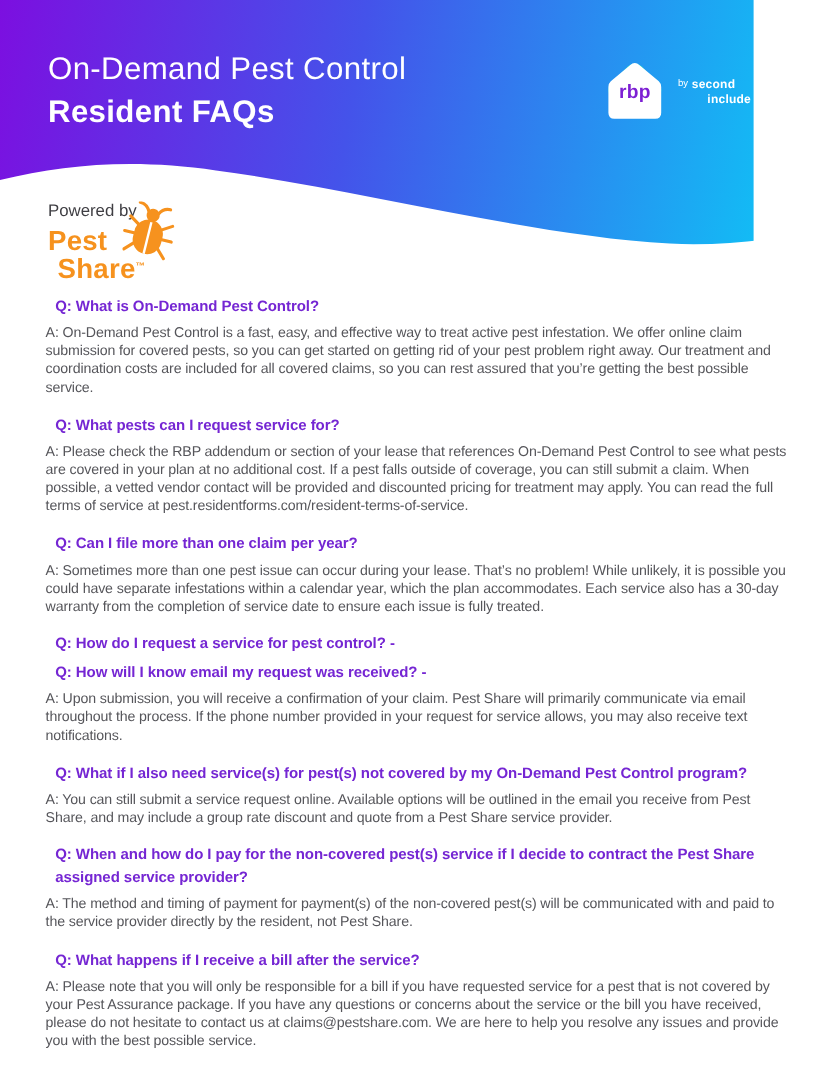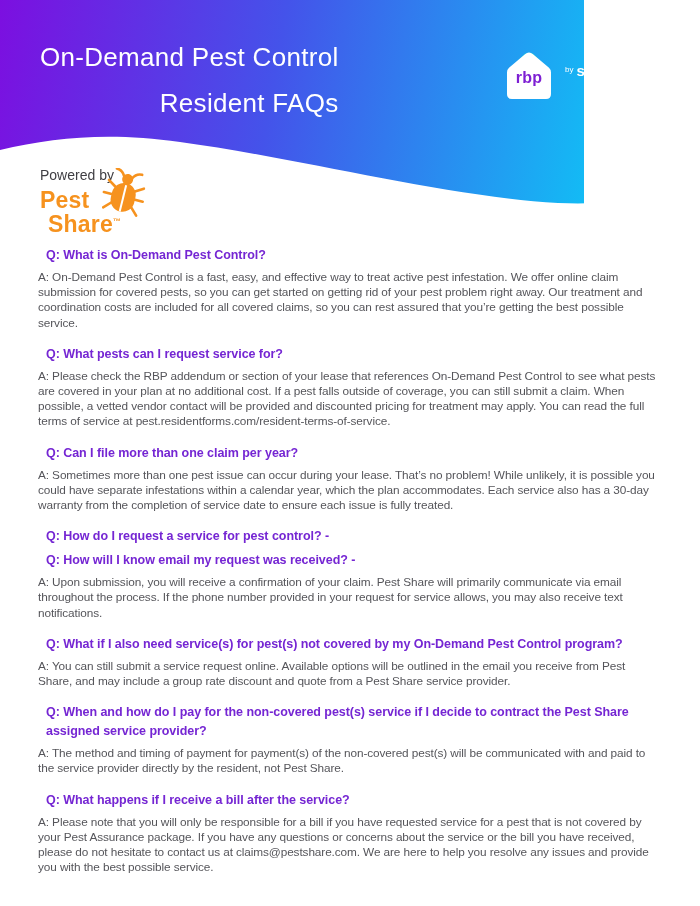--- a/index.html
+++ b/index.html
@@ -1,37 +1,37 @@
 <!DOCTYPE html>
 <html><head>
 <meta charset="utf-8">
 <style>
   html,body{margin:0;padding:0;background:#ffffff;}
   .page{position:relative;width:700px;height:906px;overflow:hidden;background:#ffffff;
         font-family:"Liberation Sans",sans-serif;}
 
   
-  .header{position:absolute;left:0;top:0;width:584px;height:240px;
+  .header{position:absolute;left:0;top:0;width:628px;height:240px;
           background:linear-gradient(100deg,#7c0fe0 0%,#4453ea 46%,#12bdf5 100%);}
   .wave{position:absolute;left:0;bottom:0;width:700px;height:240px;display:block;}
   .titles{position:absolute;left:40px;top:42px;color:#ffffff;}
   .title-1{font-size:26px;font-weight:400;letter-spacing:.3px;line-height:30px;}
-  .title-2{font-size:26px;font-weight:400;letter-spacing:.3px;line-height:30px;margin-top:16px;text-align:right;}
+  .title-2{font-size:26px;font-weight:700;letter-spacing:.3px;line-height:30px;margin-top:6px;}
 
   
   .rbp-lockup{position:absolute;left:500px;top:48px;display:flex;align-items:center;gap:7px;}
   .badge{position:relative;width:58px;height:58px;}
   .badge-diamond{position:absolute;left:11px;top:9px;width:36px;height:36px;background:#2bd4c8;
                  border-radius:8px;transform:rotate(45deg);}
   .badge-house{position:absolute;left:0;top:0;}
   .badge-text{position:absolute;left:0;top:21px;width:58px;text-align:center;
               color:#7d1fd3;font-weight:700;font-size:16px;letter-spacing:.2px;}
   .sn{display:flex;gap:3px;color:#ffffff;}
   .sn-by{font-size:8px;font-weight:400;margin-top:1px;}
-  .sn-words{font-weight:700;font-size:15px;line-height:13px;letter-spacing:.2px;}
+  .sn-words{font-weight:700;font-size:10px;line-height:13px;letter-spacing:.2px;}
   .sn-nature{margin-left:13px;}
 
   
   .powered{position:absolute;left:40px;top:167px;width:150px;height:64px;}
   .powered-label{font-size:14px;color:#3f3e43;}
   .ps-word{font-size:23px;font-weight:800;color:#f6921e;line-height:22px;letter-spacing:.2px;}
   .ps-line1{margin-top:6px;}
   .ps-line2{margin-left:8px;margin-top:0px;}
   .ps-tm{font-size:8px;font-weight:700;vertical-align:8px;}
   .bug{position:absolute;left:62px;top:1px;}

